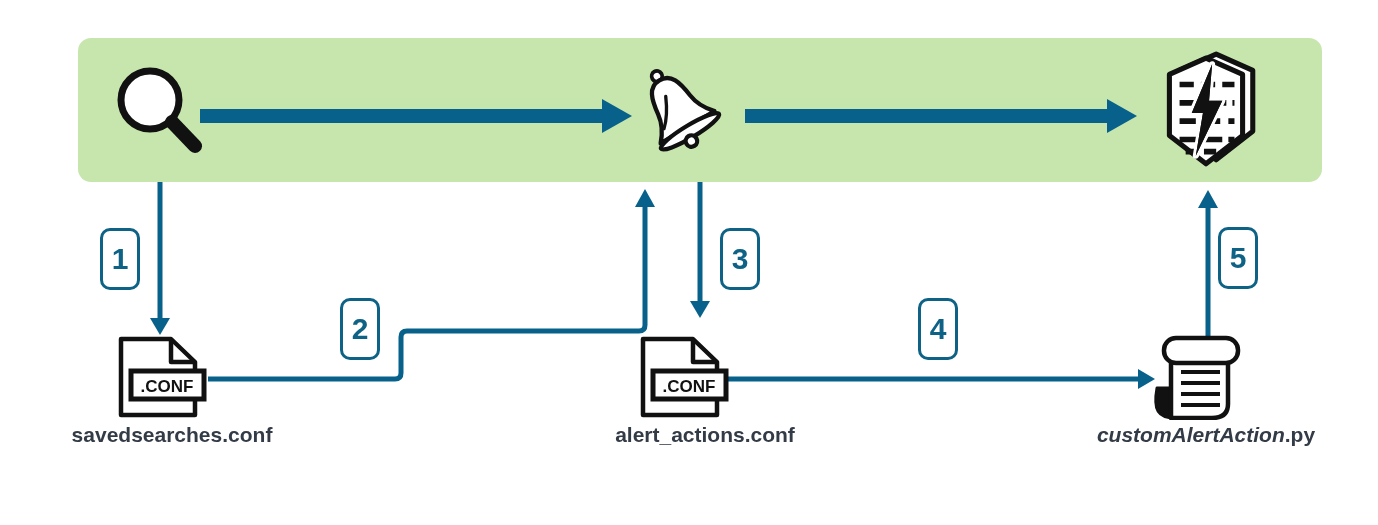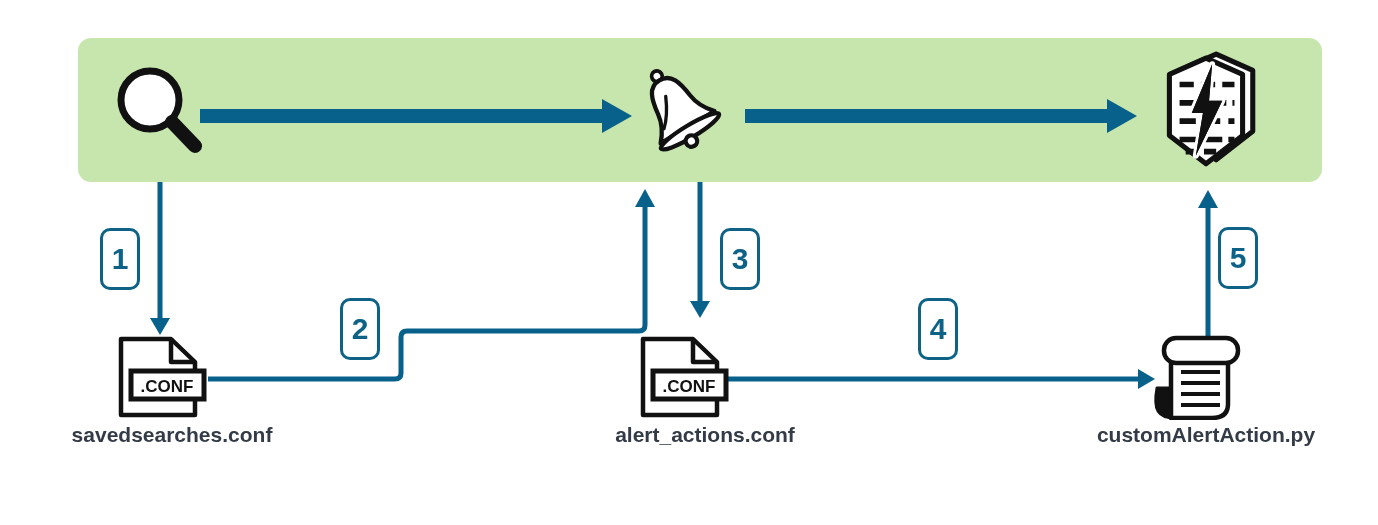--- a/index.html
+++ b/index.html
@@ -27,21 +27,21 @@
     display:flex;align-items:center;justify-content:center;
     color:#0e6286;
     font-size:30px;font-weight:bold;
   }
   .file-label{
     position:absolute;z-index:4;top:423px;
     transform:translateX(-50%);
     white-space:nowrap;
     font-size:21px;font-weight:bold;color:#333b46;
   }
-  .file-label .it{}
+  .file-label .it{font-style:italic;}
 </style>
 </head>
 <body>
 
 <div id="canvas">
 
   <div class="band"></div>
 
   <svg class="connectors" width="1378" height="525" viewBox="0 0 1378 525">
     <g fill="#07618a" stroke="none">

